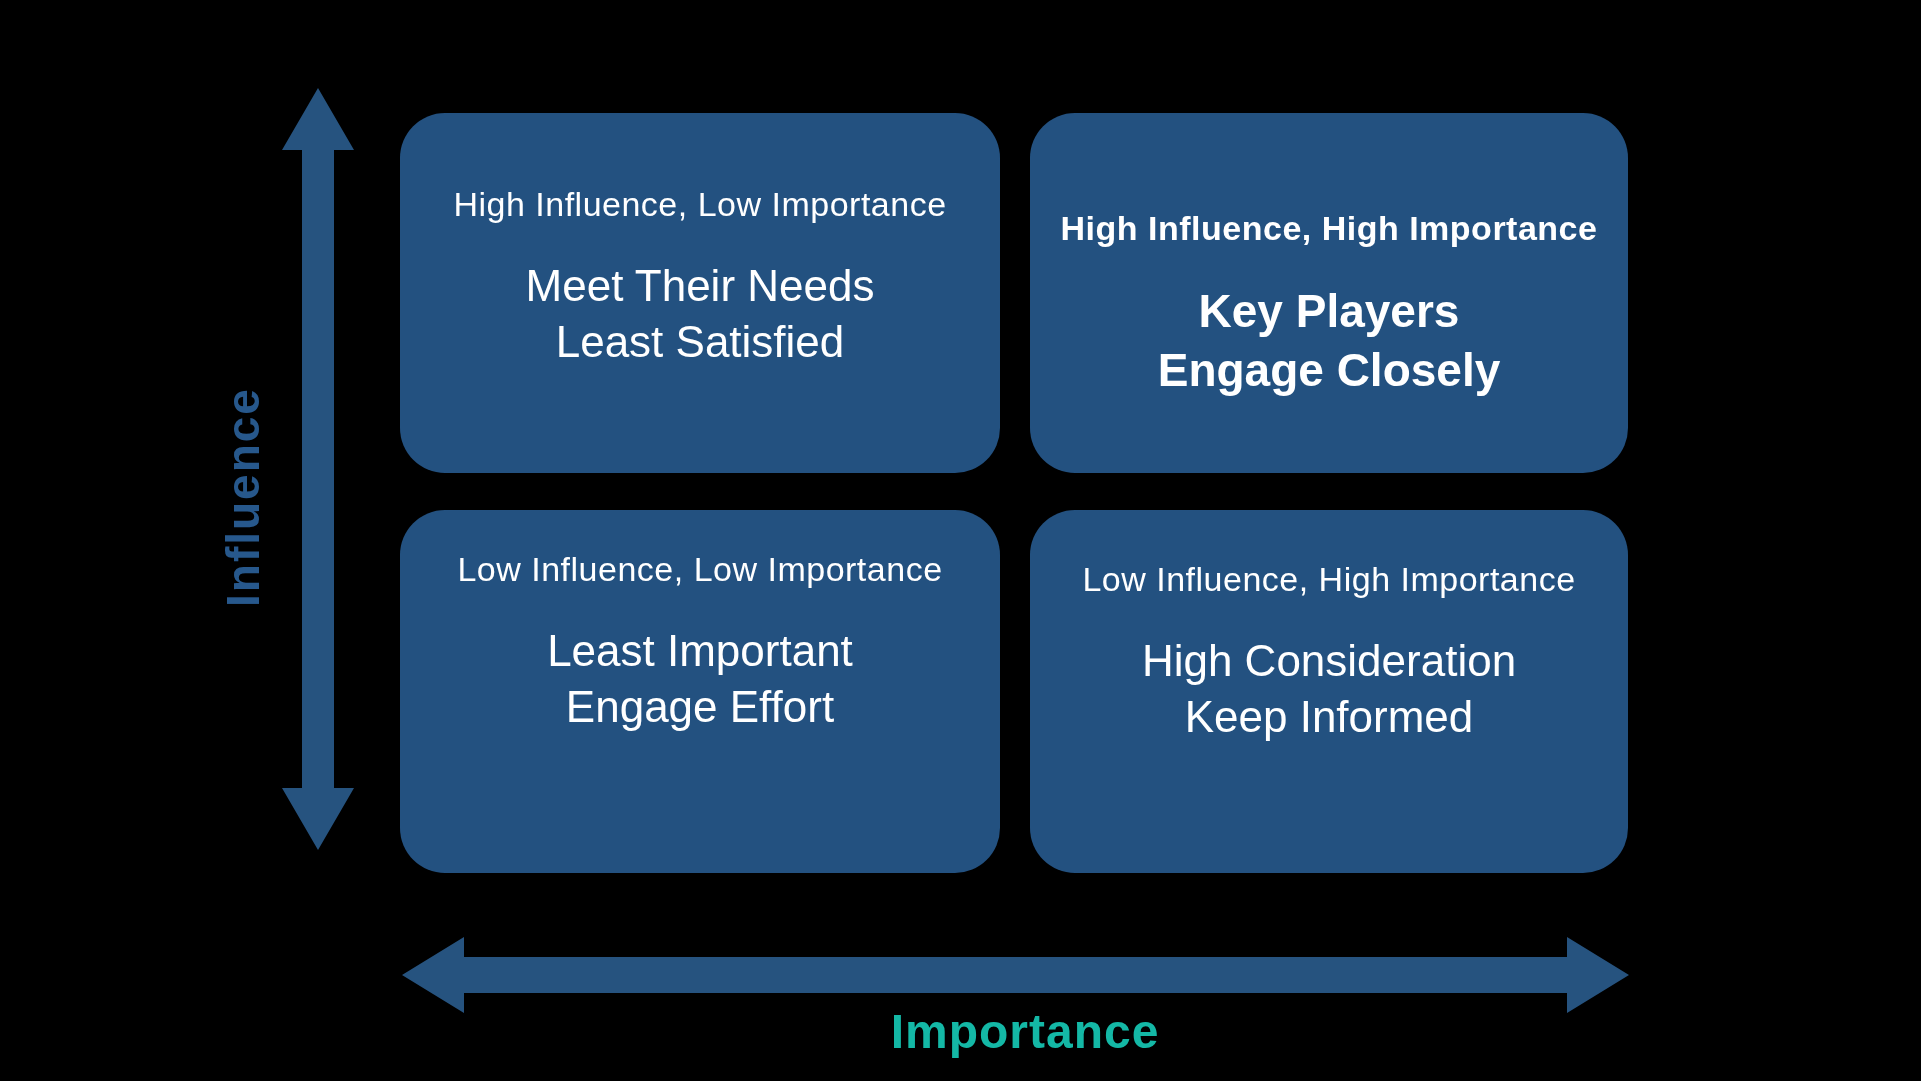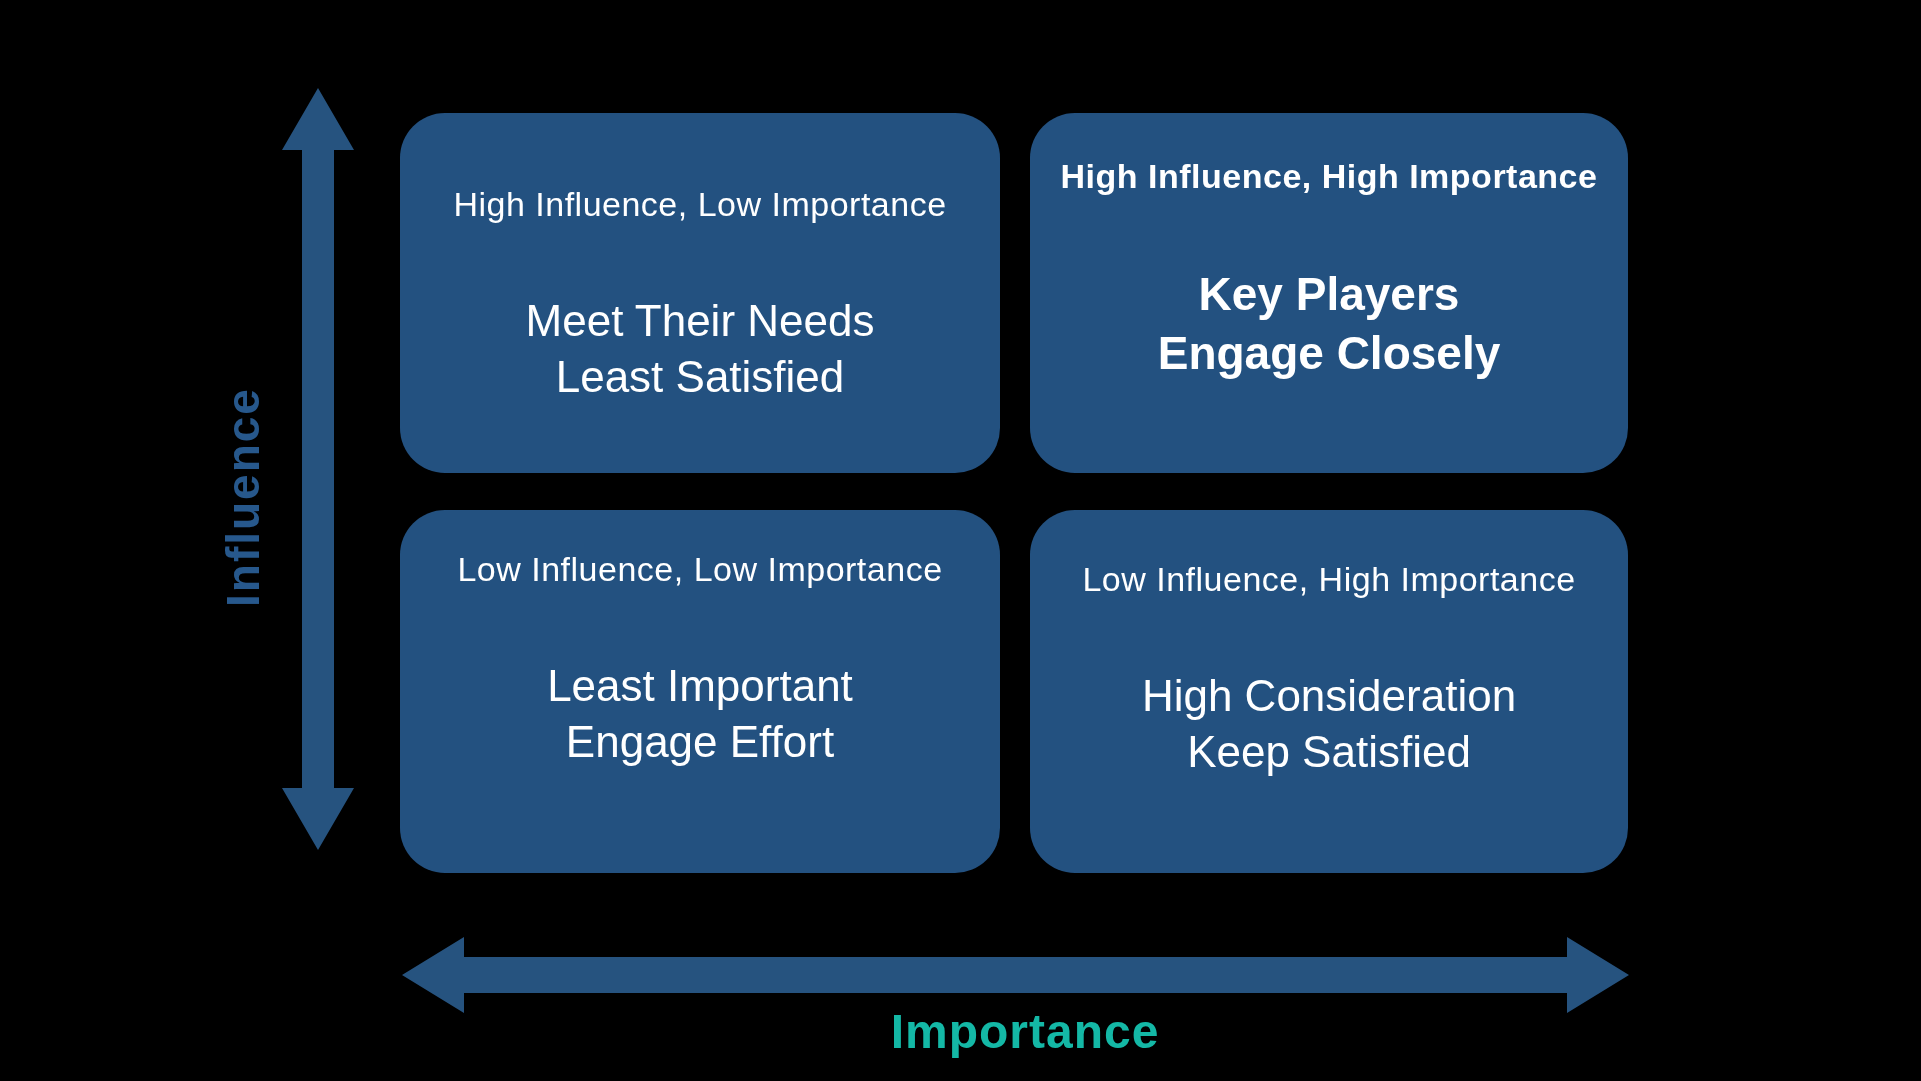--- a/index.html
+++ b/index.html
@@ -64,32 +64,32 @@
     background: #235180;
     border-radius: 45px;
     color: #FFFFFF;
     display: flex;
     flex-direction: column;
     align-items: center;
     text-align: center;
     box-sizing: border-box;
   }
   .q-top-left     { left: 400px;  top: 113px; width: 600px; height: 360px; padding-top: 72px; }
-  .q-top-right    { left: 1030px; top: 113px; width: 598px; height: 360px; padding-top: 44px; }
+  .q-top-right    { left: 1030px; top: 113px; width: 598px; height: 360px; padding-top: 96px; }
   .q-bottom-left  { left: 400px;  top: 510px; width: 600px; height: 363px; padding-top: 40px; }
   .q-bottom-right { left: 1030px; top: 510px; width: 598px; height: 363px; padding-top: 50px; }
 
   .q-label {
     font-size: 34px;
     font-weight: 400;
     letter-spacing: 0.5px;
     white-space: nowrap;
   }
   .q-main {
-    margin-top: 69px;
+    margin-top: 34px;
     font-size: 44px;
     font-weight: 400;
     line-height: 1.28;
     white-space: nowrap;
   }
   .q-bottom-left .q-main, .q-bottom-right .q-main { }
 
   .emphasis .q-label { font-weight: 700; }
   .emphasis .q-main  { font-weight: 700; font-size: 46px; }
 </style>
@@ -130,17 +130,17 @@
     <div class="q-main">
       <div>Least Important</div>
       <div>Engage Effort</div>
     </div>
   </div>
 
   <div class="quadrant q-bottom-right">
     <div class="q-label">Low Influence, High Importance</div>
     <div class="q-main">
       <div>High Consideration</div>
-      <div>Keep Satisfied</div>
+      <div>Keep Informed</div>
     </div>
   </div>
 
 </div>
 
 </body></html>

